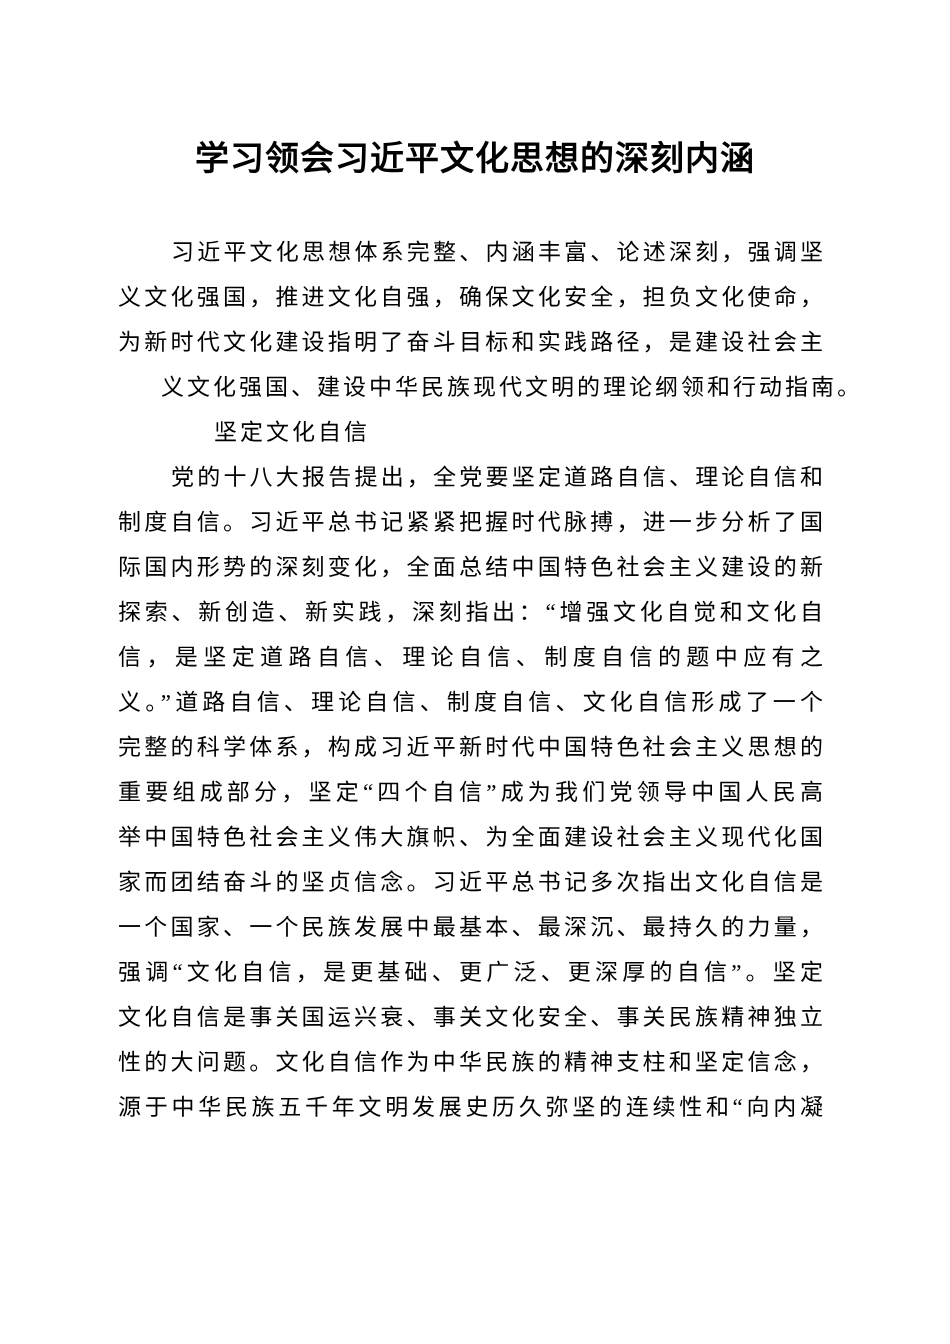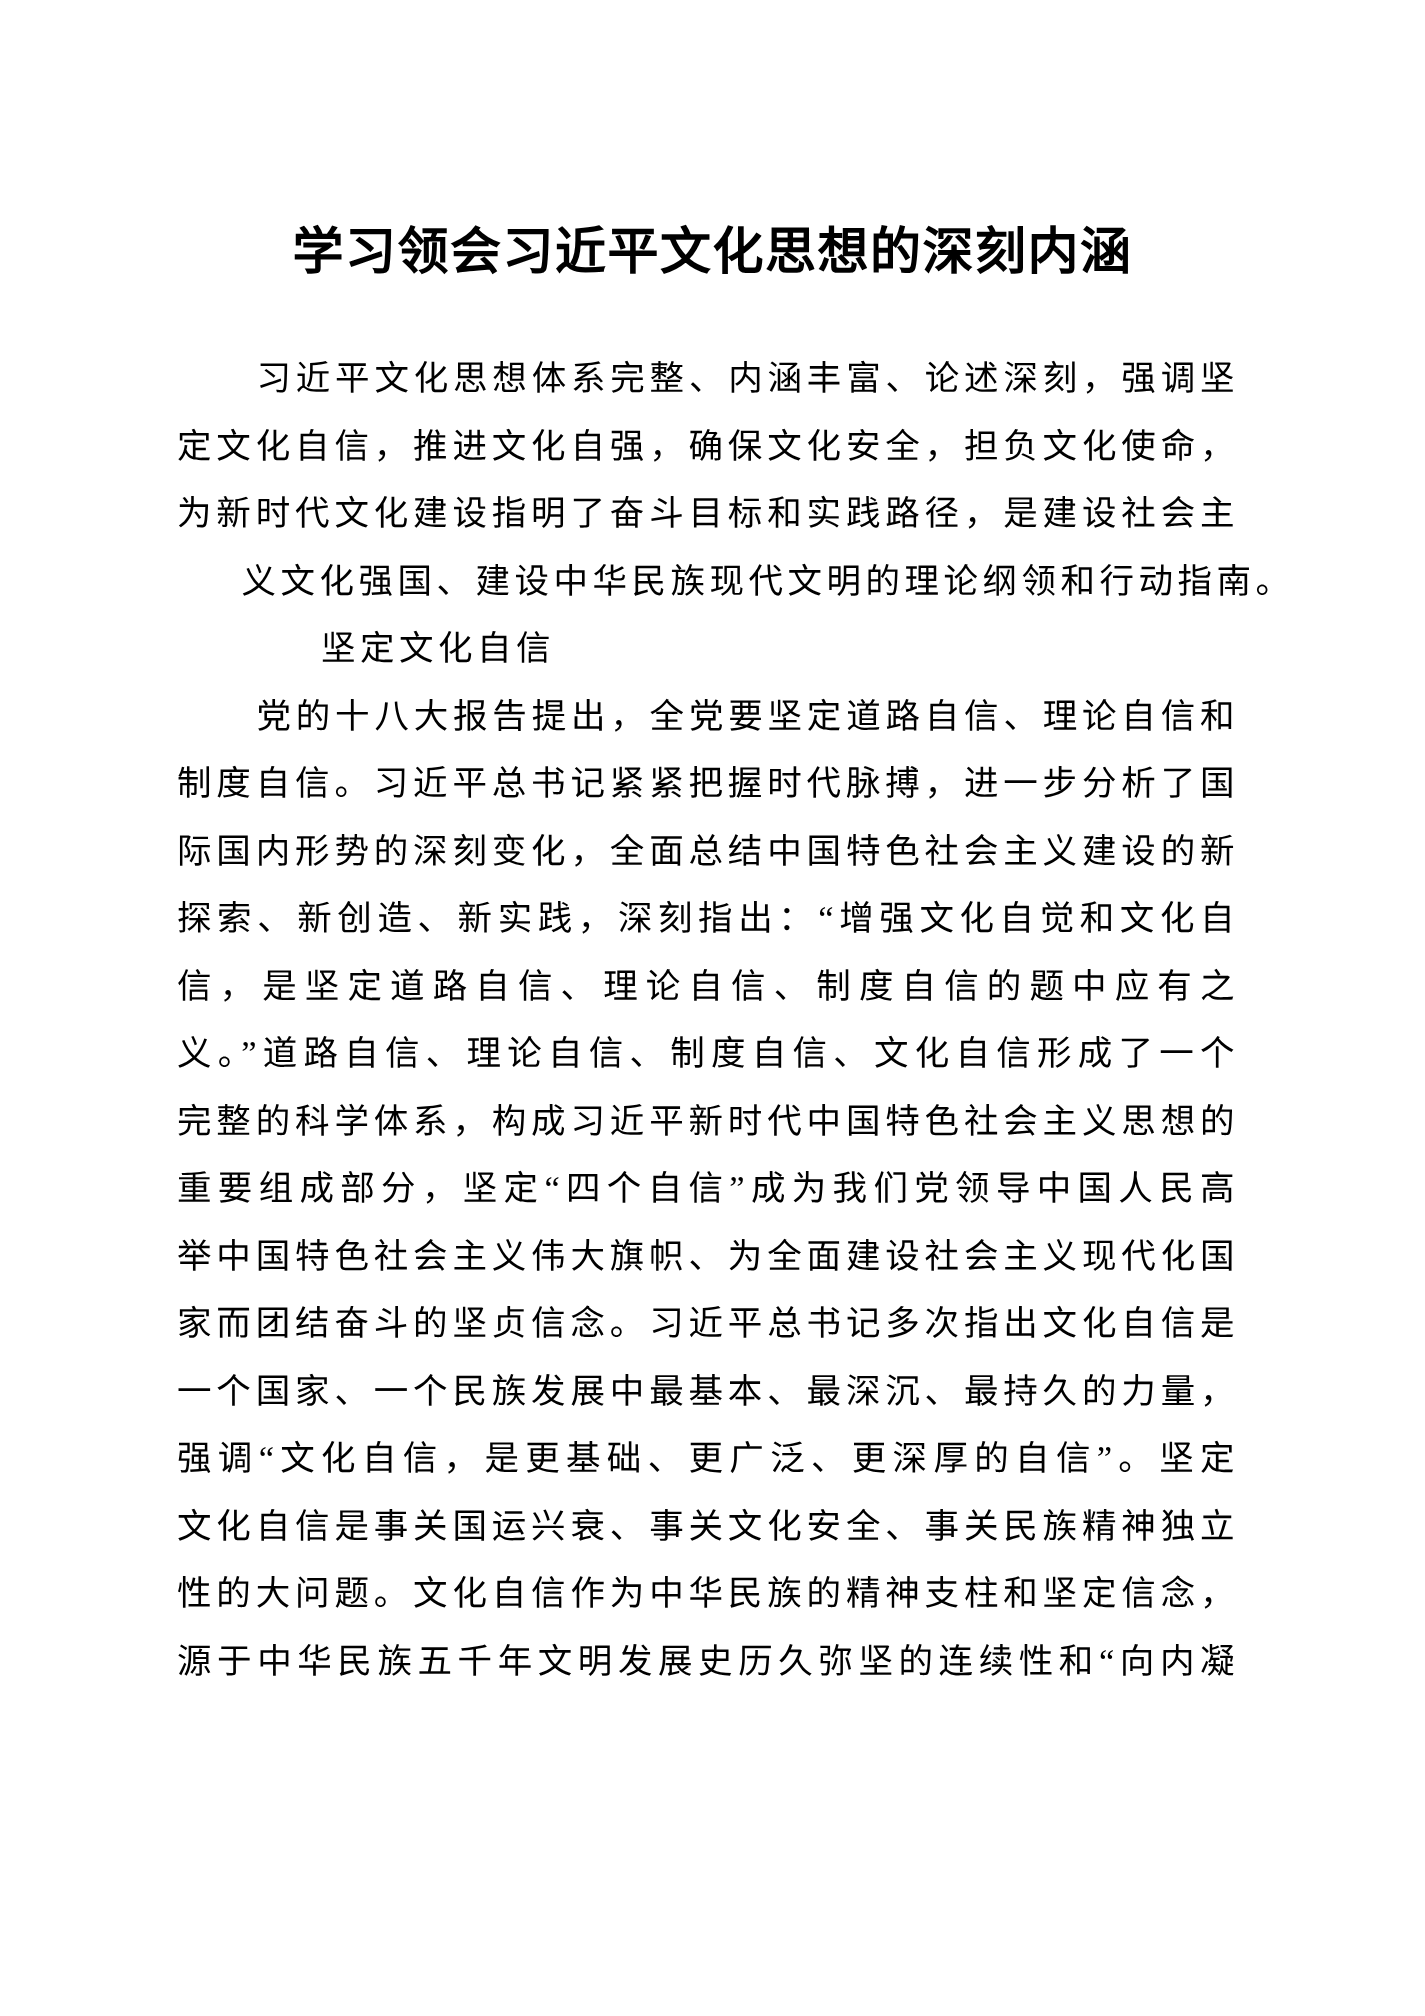--- a/index.html
+++ b/index.html
@@ -18,21 +18,21 @@
     height: 1344px;
     background: #ffffff;
     color: #000000;
     font-family: "Liberation Serif", "DejaVu Serif", serif;
   }
   .doc-title {
     position: absolute;
     top: 129px;
     left: 0;
     right: 0;
-    margin: 16px;
+    margin: 6px;
     text-align: center;
     font-size: 34px;
     line-height: 48px;
     font-weight: 700;
     letter-spacing: 1px;
     white-space: nowrap;
   }
   .doc-body {
     position: absolute;
     top: 230px;
@@ -68,21 +68,21 @@
 <body>
 
 <div class="page">
 
   <h1 class="doc-title">学习领会习近平文化思想的深刻内涵</h1>
 
   <div class="doc-body">
 
     <div class="paragraph">
       <div class="line indent">习近平文化思想体系完整、内涵丰富、论述深刻，强调坚</div>
-      <div class="line">定文化自信，推进文化自强，确保文化安全，担负文化使命，</div>
+      <div class="line">义文化强国，推进文化自强，确保文化安全，担负文化使命，</div>
       <div class="line">为新时代文化建设指明了奋斗目标和实践路径，是建设社会主</div>
       <div class="line end">义文化强国、建设中华民族现代文明的理论纲领和行动指南。</div>
     </div>
 
     <div class="paragraph">
       <div class="line indent end">坚定文化自信</div>
     </div>
 
 
     <div class="paragraph">

